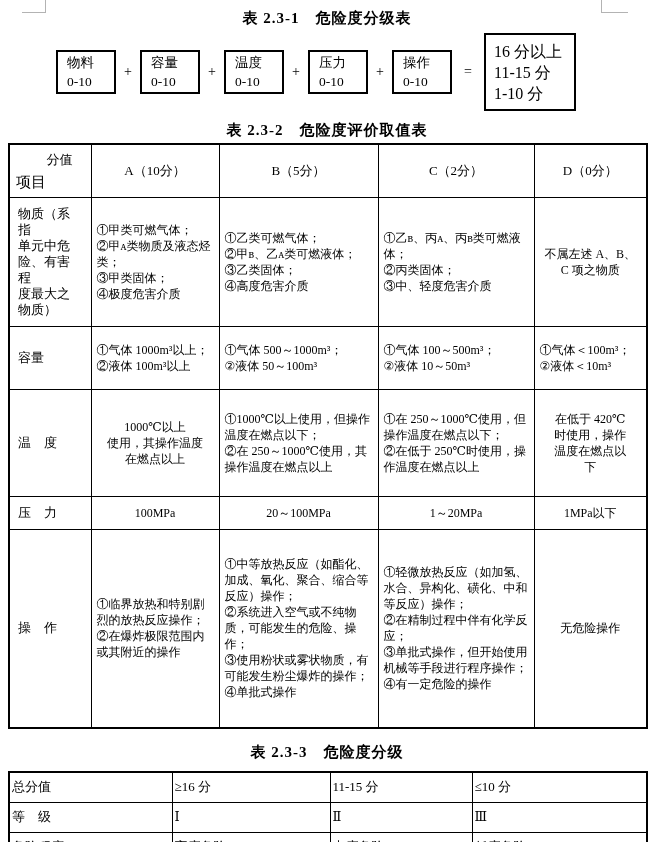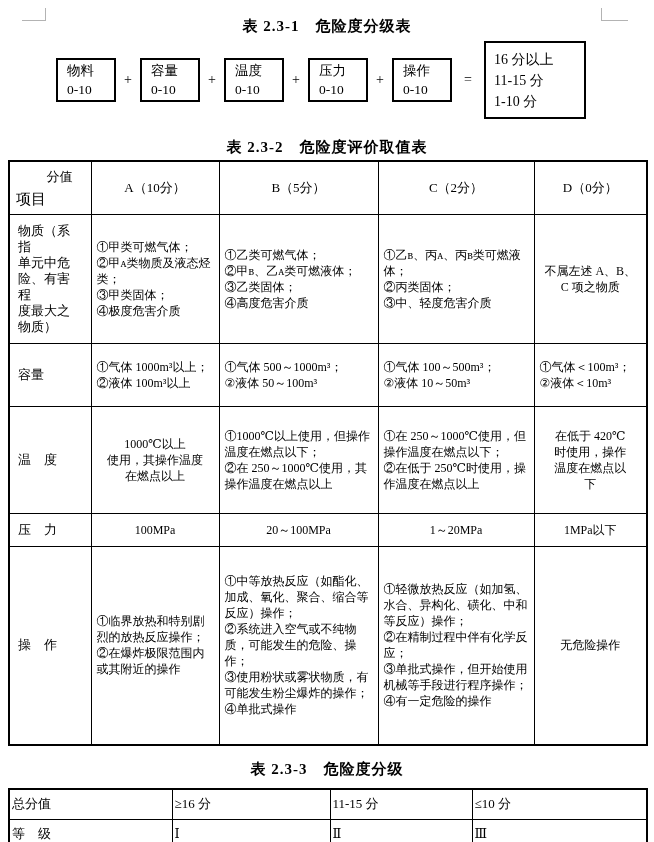--- a/index.html
+++ b/index.html
@@ -15,22 +15,22 @@
 
   
   .mark { position:absolute; top:0; }
   .mark-tl { left:22px; width:24px; height:13px; border-right:1px solid #b3b3b3; border-bottom:1px solid #b3b3b3; }
   .mark-tr { left:601px; width:27px; height:13px; border-left:1px solid #b3b3b3; border-bottom:1px solid #b3b3b3; }
 
   .tbl-title {
     text-align:center; font-size:15px; font-weight:bold;
     letter-spacing:1px;
   }
-  .title-1 { padding-top:9px;margin-top:8px; }
-  .title-2 { margin-top:19px; }
+  .title-1 { padding-top:9px; }
+  .title-2 { margin-top:10px; }
   .title-3 { margin-top:14px; }
 
   
   .diagram {
     margin-top:5px; margin-left:48px;
     display:flex; align-items:center;
     height:78px;
   }
   .dbox {
     width:60px; height:44px;
@@ -38,25 +38,25 @@
     display:flex; flex-direction:column; justify-content:center;
     padding-left:9px;
     font-size:13.5px; line-height:19px;
     flex:none;
   }
   .dop {
     width:24px; text-align:center; font-size:14px; flex:none;
   }
   .dop-eq { width:32px; }
   .rbox {
-    width:102px; height:78px;
+    width:92px; height:78px;
     border:2px solid #000;
     display:flex; flex-direction:column; justify-content:center;
     padding-left:8px;
-    font-size:14px; line-height:21px;
+    font-size:16px; line-height:21px;
     flex:none;
   }
 
   
   table { border-collapse:collapse; table-layout:fixed; width:638px; }
   td { border:1px solid #000; vertical-align:middle; font-size:12px; line-height:16px; overflow:hidden; }
   .t2 { margin-top:3px; border:2px solid #000; }
   .t3 { margin-top:9px; border:2px solid #000; }
   td.c { text-align:center; padding:2px 3px; }
   td.l { text-align:left; padding:2px 3px 2px 5px; }

